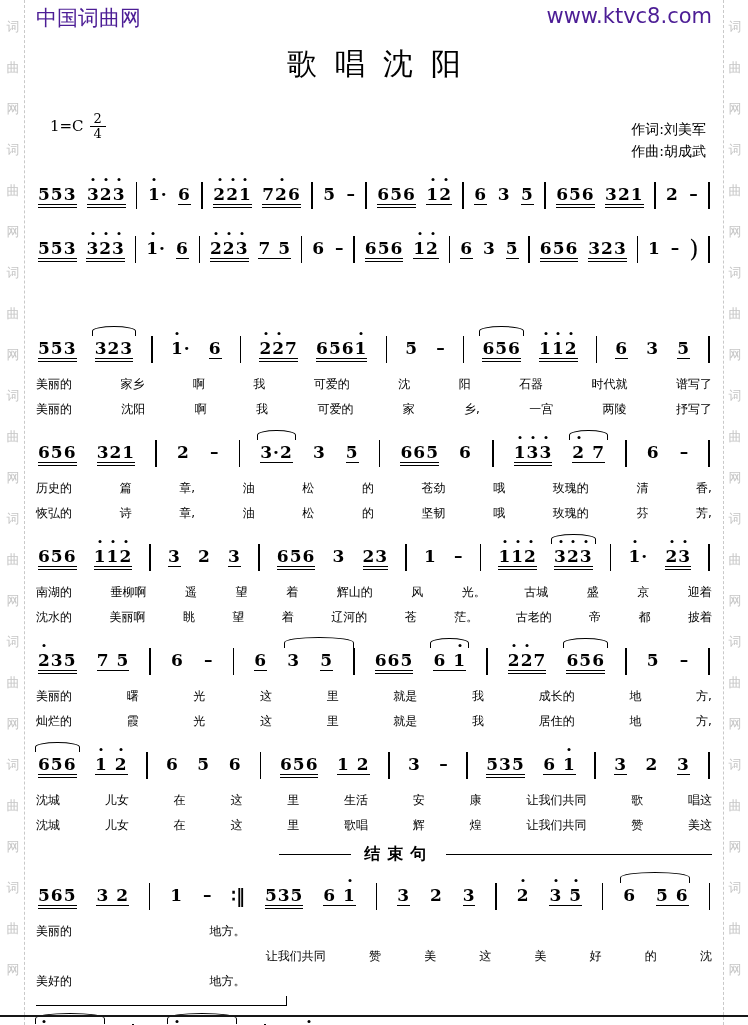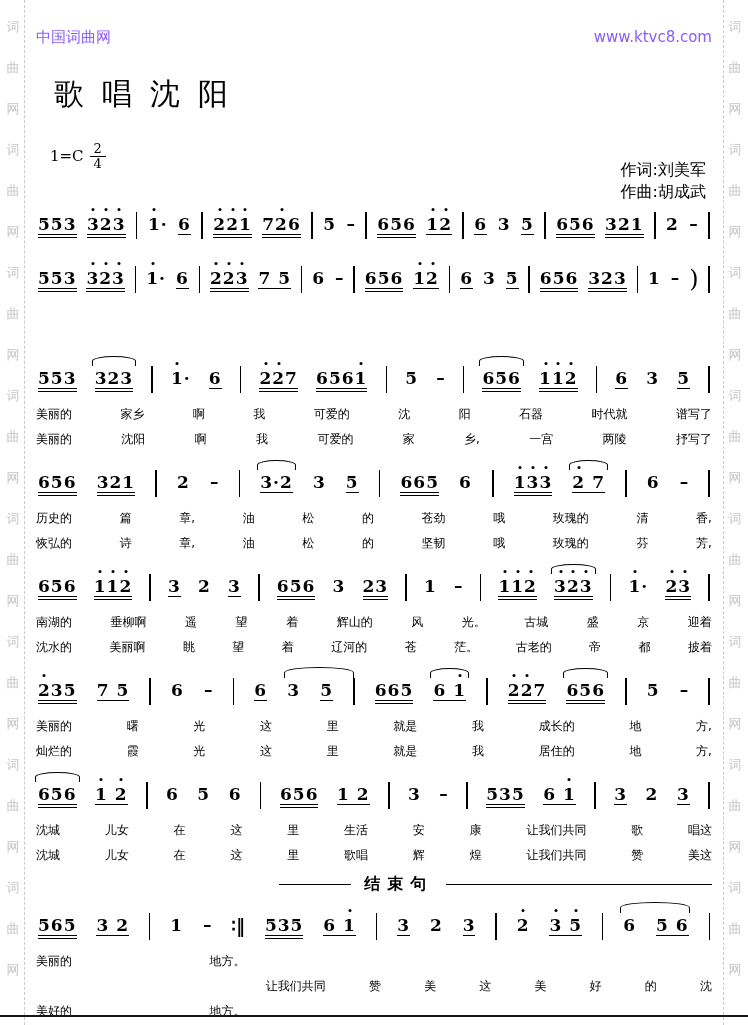--- a/index.html
+++ b/index.html
@@ -10,33 +10,33 @@
   
   .wm-col{position:absolute;top:6px;bottom:0;width:16px;display:flex;flex-direction:column;
     color:#c6c6c6;font-size:13px;line-height:41px;text-align:center;}
   .wm-left{left:5px;}
   .wm-right{right:5px;}
   .dash-line{position:absolute;top:0;bottom:0;width:0;border-left:1px dashed #c9c9c9;}
   .dash-l1{left:24px;}
   .dash-r1{right:24px;}
   
   .content{position:absolute;left:36px;right:36px;top:0;}
-  .topbar{display:flex;justify-content:space-between;padding-top:28px;
-    color:#8b5cf6;font-size:15px;}
-  .title{font-family:Liberation Sans, sans-serif;font-size:30px;
-    letter-spacing:18px;margin-top:27px;text-indent:18px;}
+  .topbar{display:flex;justify-content:space-between;padding-top:4px;
+    color:#4c1d95;font-size:21px;}
+  .title{text-align:center;font-family:Liberation Sans, sans-serif;font-size:30px;
+    letter-spacing:18px;margin-top:12px;text-indent:18px;}
   .meta{position:relative;margin-top:27px;height:52px;}
   .keyrow{font-family:"DejaVu Serif",serif;font-size:15px;padding-left:14px;}
   .ts{display:inline-flex;flex-direction:column;align-items:center;vertical-align:middle;
     font-size:13px;line-height:14px;margin-left:6px;}
   .ts-num{border-bottom:1px solid #000;padding:0 4px;}
   .temporow{font-size:13px;padding-left:14px;margin-top:8px;}
   .notesym{font-size:14px;}
   .expr{margin-left:16px;letter-spacing:2px;}
-  .credits{position:absolute;right:6px;top:17px;text-align:left;font-size:16px;line-height:22px;}
+  .credits{position:absolute;right:6px;top:6px;text-align:left;font-size:14px;line-height:22px;}
   
   .system{margin-top:6px;text-align:right;}
   .system.biggap{margin-bottom:52px;}
   .music-line{display:flex;justify-content:space-between;align-items:flex-start;
     padding:14px 2px 9px 2px;}
   .music-line.short{width:55%;}
   .note{font-family:"DejaVu Serif",serif;font-weight:bold;font-size:17px;line-height:20px;
     position:relative;white-space:pre;letter-spacing:1px;}
   .ch{position:relative;display:inline-block;}
   .ch.hi::before{content:"";position:absolute;top:-6px;left:50%;transform:translateX(-50%);

